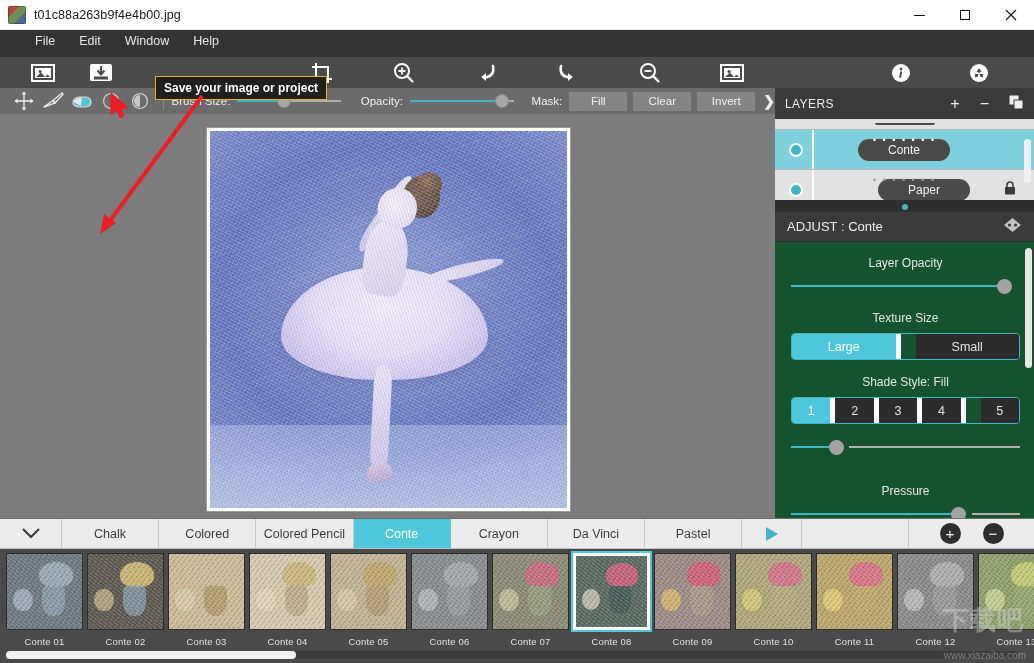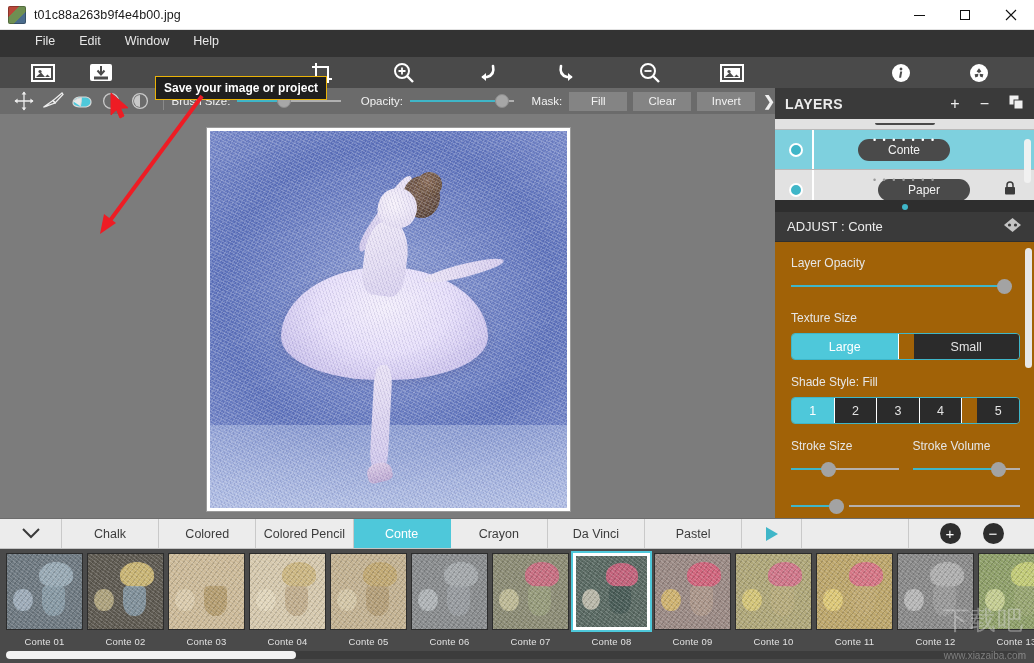--- a/index.html
+++ b/index.html
@@ -156,21 +156,21 @@
 
   
   .rightpanel {
     position: absolute; top: 88px; left: 775px; width: 259px; height: 430px;
     background: #3a3a3a;
   }
   .layers-header {
     height: 31px; display: flex; align-items: center; padding: 0 10px;
     background: #3a3a3a; color: #ececec;
   }
-  .layers-title { font-size: 14px; letter-spacing: .4px; font-weight: bold; }
+  .layers-title { font-size: 12px; letter-spacing: .4px; }
   .layers-actions { margin-left: auto; display: flex; align-items: center; gap: 20px; }
   .layers-actions span { color: #f0f0f0; font-size: 16px; line-height: 1; }
   .layers-list {
     position: relative; height: 81px; background: #dcdcdc; overflow: hidden;
   }
   .layer-row {
     position: relative; height: 40px; display: flex; align-items: center;
     border-bottom: 1px solid #b9b9b9; background: #e2e2e2;
   }
   .layer-row.partial-top { height: 11px; }
@@ -200,39 +200,40 @@
     position: absolute; left: 50%; top: 4px; transform: translateX(-50%);
     width: 6px; height: 6px; border-radius: 50%; background: #3fb6c8;
   }
   .adjust-header {
     height: 30px; display: flex; align-items: center; padding: 0 12px;
     background: #3a3a3a; color: #ececec; font-size: 13px;
     border-bottom: 1px solid #2f2f2f;
   }
   .adjust-icon { margin-left: auto; color: #cfcfcf; }
   .adjust-body {
-    position: relative; height: 357px; background: #a16207; padding: 14px 14px 0 16px;
+    position: relative; height: 357px; background: #14532d; padding: 14px 14px 0 16px;
     overflow: hidden;
+    text-align: center;
   }
   .adj-label { font-size: 12px; color: #e6e6e6; margin-bottom: 8px; }
   .adj-slider { position: relative; height: 16px; margin-bottom: 17px; }
   .adj-slider .bar-on { position: absolute; top: 7px; left: 0; height: 2px; background: #3fb6c8; }
   .adj-slider .bar-off { position: absolute; top: 7px; height: 2px; background: #b5b0ad; right: 0; }
   .adj-slider .knob {
     position: absolute; top: 1px; width: 15px; height: 15px; border-radius: 50%;
     background: #a3a3a3;
   }
   .seg-group {
     display: flex; border: 1px solid #3fb6c8; border-radius: 4px; overflow: hidden;
     margin-bottom: 15px; height: 27px;
   }
   .seg {
     flex: 1; display: flex; align-items: center; justify-content: center;
     font-size: 12.5px; color: #e3e3e3; background: #2b2b2b;
-    border-right: 1px solid #ffffff;
+    border-right: 5px solid #ffffff;
   }
   .seg:last-child { border-right: none; margin-left: 15px; }
   .seg.active { background: #4ec8da; color: #ffffff; }
   .two-col { display: flex; gap: 14px; margin-bottom: 4px; }
   .two-col > div { flex: 1; }
   .adjust-scroll {
     position: absolute; right: 2px; top: 6px; width: 7px; height: 120px;
     background: #e8e8e8; border-radius: 4px;
   }
   .colors-row {
@@ -307,21 +308,21 @@
   .watermark {
     position: absolute; right: 2px; bottom: 0px; width: 160px; height: 62px;
     pointer-events: none; opacity: .42;
   }
   .wm-text {
     position: absolute; bottom: 2px; right: 6px; font-size: 10px; color: #d8d8d8;
     font-family: "Liberation Sans", sans-serif;
   }
   .wm-cjk {
     position: absolute; top: 2px; right: 8px; font-size: 26px; color: #dcdcdc;
-    font-weight: normal; letter-spacing: 1px;
+    font-weight: bold; letter-spacing: 1px;
   }
 
   
   .tooltip {
     position: absolute; left: 135px; top: 76px;
     background: #1f1f1f; border: 1px solid #eab308; color: #ffffff;
     font-size: 12px; font-weight: bold; padding: 4px 8px; z-index: 40;
     white-space: nowrap;
     margin-left: 20px;
   }
@@ -585,38 +586,20 @@
 
       <div class="adj-label">Shade Style: Fill</div>
       <div class="seg-group">
         <div class="seg active">1</div>
         <div class="seg">2</div>
         <div class="seg">3</div>
         <div class="seg">4</div>
         <div class="seg">5</div>
       </div>
 
-      <div class="two-col">
-        <div>
-          <div class="adj-label">Stroke Size</div>
-          <div class="adj-slider">
-            <div class="bar-on" style="width:36px"></div>
-            <div class="bar-off" style="width:64px"></div>
-            <div class="knob" style="left:30px"></div>
-          </div>
-        </div>
-        <div>
-          <div class="adj-label">Stroke Volume</div>
-          <div class="adj-slider">
-            <div class="bar-on" style="width:84px"></div>
-            <div class="bar-off" style="width:16px"></div>
-            <div class="knob" style="left:78px"></div>
-          </div>
-        </div>
-      </div>
 
       <div class="adj-slider">
         <div class="bar-on" style="width:44px"></div>
         <div class="bar-off" style="width:171px"></div>
         <div class="knob" style="left:38px"></div>
       </div>
 
       <div style="height:12px"></div>
       <div class="adj-label">Pressure</div>
       <div class="adj-slider">

